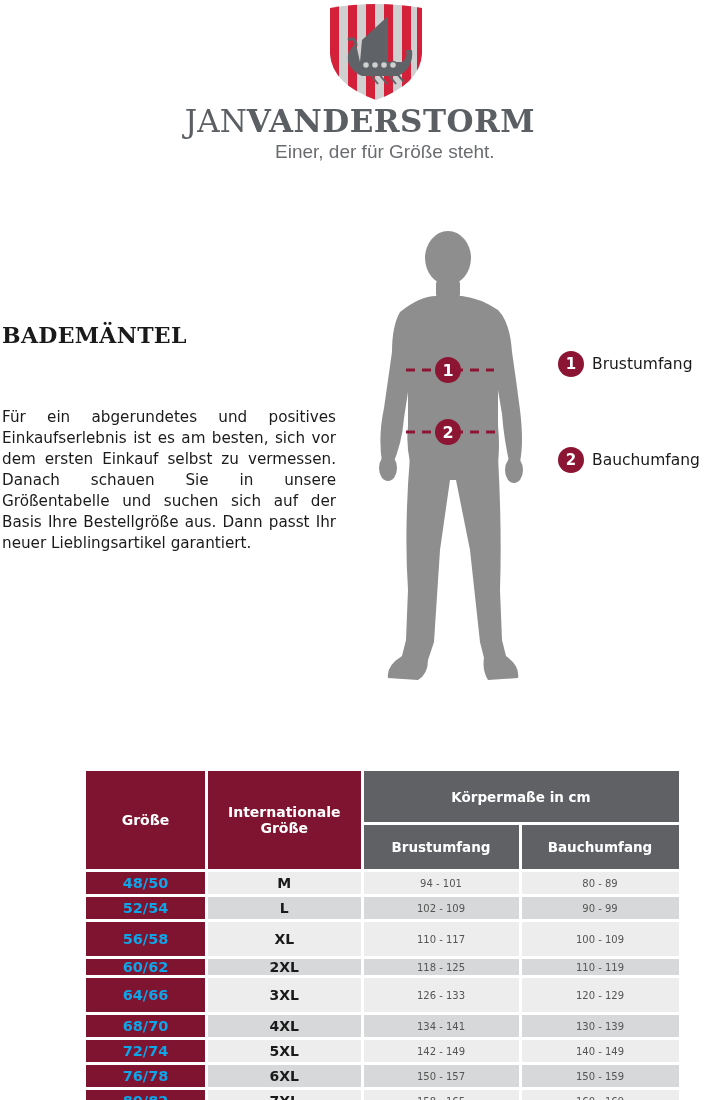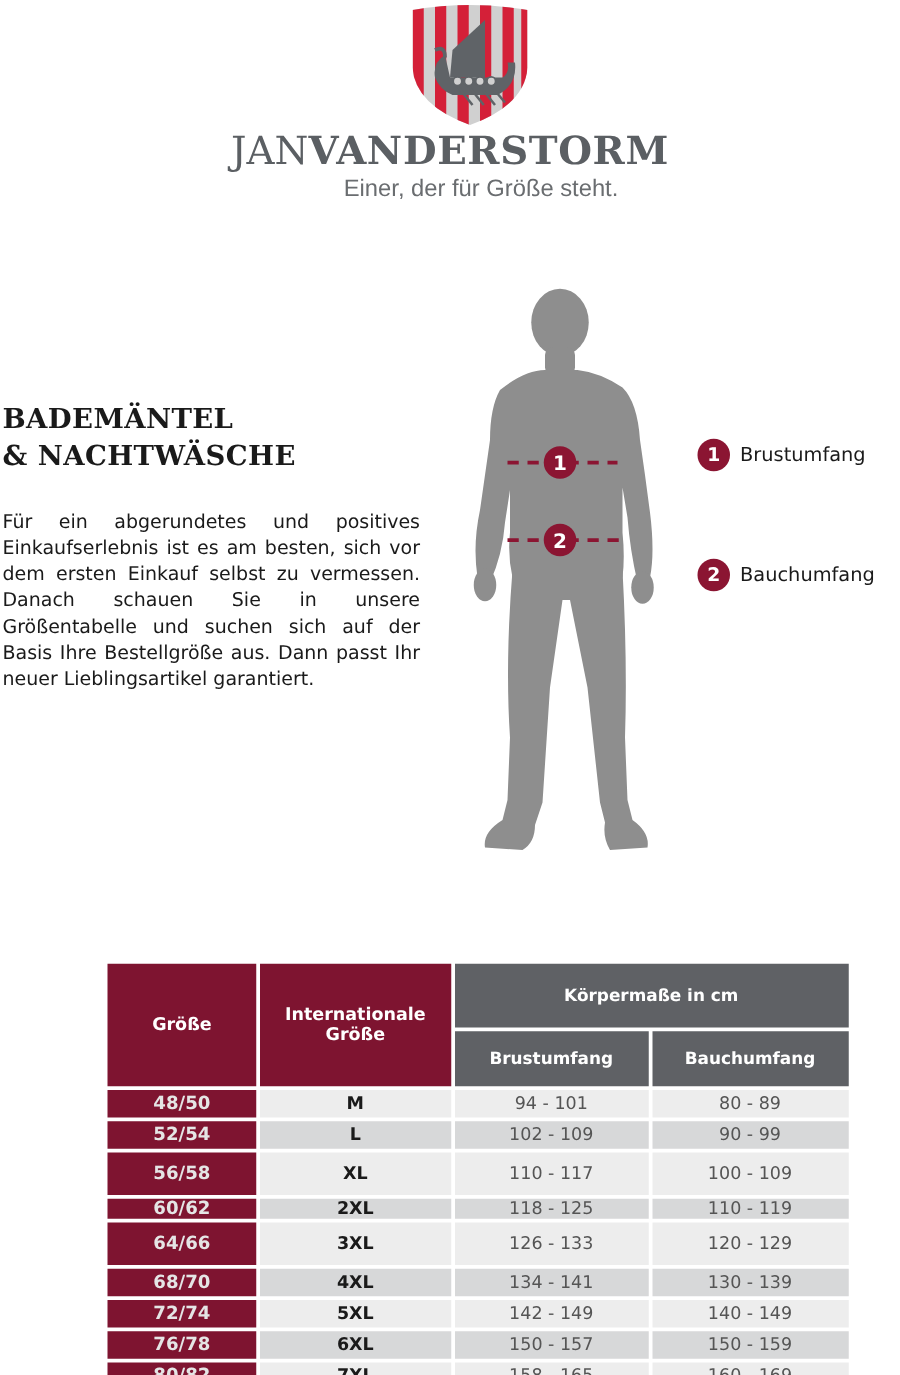--- a/index.html
+++ b/index.html
@@ -13,23 +13,23 @@
   .title { position:absolute; left:2px; top:320px; font-family:"DejaVu Serif", serif; font-weight:bold; font-size:22px; line-height:30px; color:#1a1a1a; letter-spacing:0.3px; }
   .intro { position:absolute; left:2px; top:407px; width:334px; font-family:"DejaVu Sans", sans-serif; font-size:15.2px; line-height:21px; color:#1a1a1a; text-align:justify; hyphens:manual; }
   .figure { position:absolute; left:370px; top:230px; width:170px; height:460px; }
   .legend-item { position:absolute; left:558px; display:flex; align-items:center; gap:8px; }
   .legend-badge { width:26px; height:26px; border-radius:50%; background:#8b1532; color:#fff; font-family:"DejaVu Sans", sans-serif; font-weight:bold; font-size:15px; display:flex; align-items:center; justify-content:center; }
   .legend-label { font-family:"DejaVu Sans", sans-serif; font-size:15.5px; color:#1a1a1a; }
   table.sizes { position:absolute; left:86px; top:771px; border-collapse:separate; border-spacing:3px; margin:-3px; font-family:"DejaVu Sans", sans-serif; }
   table.sizes th, table.sizes td { padding:0; text-align:center; vertical-align:middle; }
   .hdr-red { background:#7e1430; color:#fff; font-weight:bold; font-size:14px; }
   .hdr-gray { background:#5f6165; color:#fff; font-weight:bold; font-size:13.5px; }
-  .c-size { background:#7e1430; color:#e5e5e5; font-weight:bold; font-size:14.5px; }
+  .c-size { background:#7e1430; color:#0ea5e9; font-weight:bold; font-size:14.5px; }
   .c-intl { font-weight:bold; font-size:14px; color:#1a1a1a; }
-  .c-val { font-size:14px; color:#555; }
+  .c-val { font-size:10px; color:#555; }
   tr.odd td.c-intl, tr.odd td.c-val { background:#ededed; }
   tr.even td.c-intl, tr.even td.c-val { background:#d7d8d9; }
 </style>
 </head>
 <body>
 
 <div class="logo">
   <svg class="shield" viewBox="0 0 100 100">
     <defs>
       <clipPath id="shieldClip">
@@ -60,21 +60,20 @@
     <line x1="67" y1="67" x2="78" y2="80" stroke="#5f6367" stroke-width="2"></line>
   </svg>
   <div class="brand">
     <span class="thin">JAN</span><span class="bold">VANDERSTORM</span>
   </div>
   <div class="tagline">Einer, der für Größe steht.</div>
 </div>
 
 <div class="title">
   <div>BADEMÄNTEL</div>
-  <div>&amp; NACHTWÄSCHE</div>
 </div>
 <div class="intro">Für ein abgerundetes und positives Einkaufserlebnis ist es am besten, sich vor dem ersten Einkauf selbst zu ver­messen. Danach schauen Sie in unse­re Größentabelle und suchen sich auf der Basis Ihre Bestellgröße aus. Dann passt Ihr neuer Lieblingsartikel garantiert.</div>
 
 <svg class="figure" viewBox="0 0 170 460">
   <g fill="#8e8e8e">
 
     <ellipse cx="78" cy="28" rx="23" ry="27"></ellipse>
     <rect x="66" y="48" width="24" height="22" rx="6"></rect>
 
     <path d="M30 82 Q50 66 66 66 L92 66 Q110 68 128 80 Q140 92 142 122 L146 150 L150 180 Q154 212 150 232 L140 236 Q134 210 132 184 L128 160 L128 196 Q130 216 128 232 L40 232 Q36 214 38 196 L38 162 L34 188 Q32 214 22 236 L12 232 Q8 206 14 178 L18 150 L22 122 Q22 96 30 82 Z"></path>

